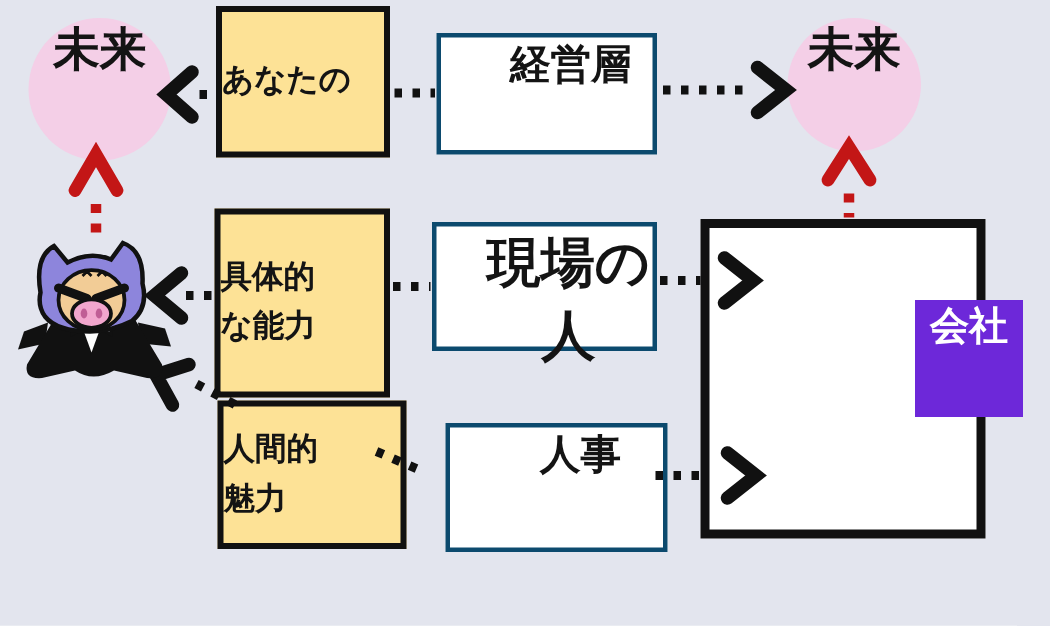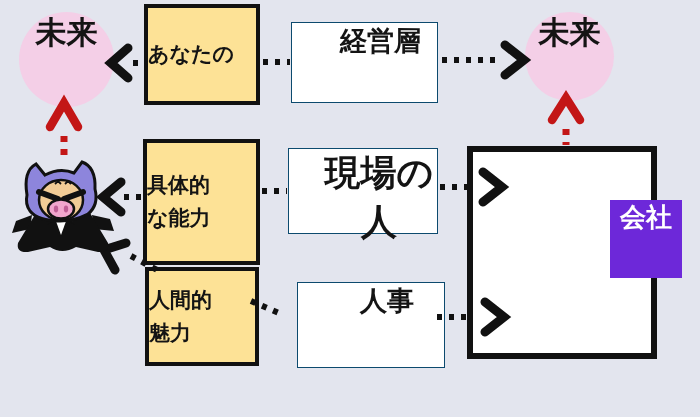--- a/index.html
+++ b/index.html
@@ -1,29 +1,29 @@
 <!DOCTYPE html>
 <html><head>
 <meta charset="utf-8">
 <style>
   html,body{margin:0;padding:0;}
   body{font-family:"Liberation Sans","DejaVu Sans",sans-serif;}
   .canvas{position:relative;width:700px;height:417px;background:#e3e5ee;overflow:hidden;}
   .node{position:absolute;box-sizing:border-box;display:flex;align-items:flex-start;justify-content:center;
         font-weight:bold;color:#141414;text-align:center;z-index:2;}
   .circle{border-radius:50%;}
-  .wbox{background:#ffffff;border:1px solid #0c4a6e;padding-left:32px;}
+  .wbox{background:#ffffff;border:3px solid #0c4a6e;padding-left:32px;}
   .ybox{background:#fde296;border:4px solid #111111;flex-direction:column;font-size:21px;line-height:1.55;}
   #future-left{left:19px;top:12px;width:95px;height:95px;background:#f4cfe7;font-size:31px;}
   #future-right{left:525px;top:12px;width:89px;height:89px;background:#f4cfe7;font-size:31px;}
   #potential{left:144px;top:4px;width:116px;height:101px;}
   #management{left:291px;top:22px;width:147px;height:81px;font-size:27px;}
   #ability{left:143px;top:139px;width:117px;height:126px;}
   #field-person{left:288px;top:148px;width:150px;height:86px;font-size:36px;}
-  #charm{left:145px;top:267px;width:114px;height:99px;}
+  #charm{left:145px;top:267px;width:126px;height:99px;}
   #hr-box{left:285px;top:282px;width:148px;height:86px;font-size:27px;margin-left:12px;}
   #bigbox{left:467px;top:146px;width:190px;height:213px;background:#ffffff;border:6px solid #111111;z-index:1;}
   #genba{left:505px;top:158px;width:85px;height:85px;background:#c5dcb2;font-size:29px;}
   #employee{left:519px;top:259px;width:89px;height:89px;background:#f6caa3;font-size:29px;}
   #company{left:610px;top:200px;width:72px;height:78px;background:#6d28d9;color:#ffffff;font-size:26px;z-index:2;}
   .overlay{position:absolute;left:0;top:0;z-index:3;pointer-events:none;}
   #pig{position:absolute;left:6px;top:155px;width:112px;height:107px;z-index:3;}
 </style>
 </head>
 <body>

